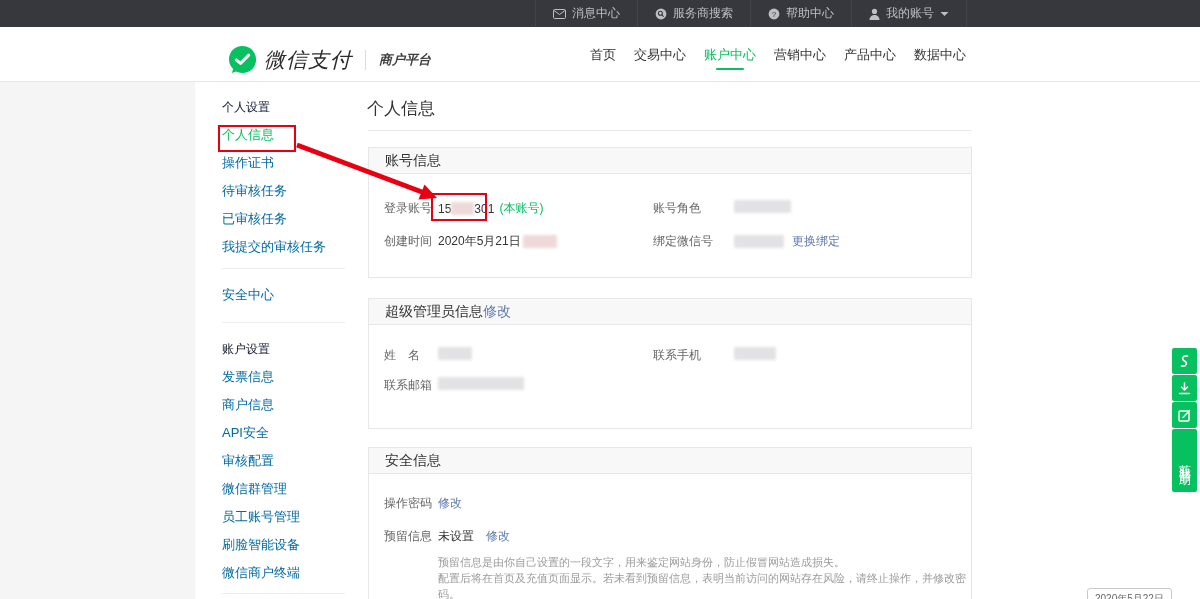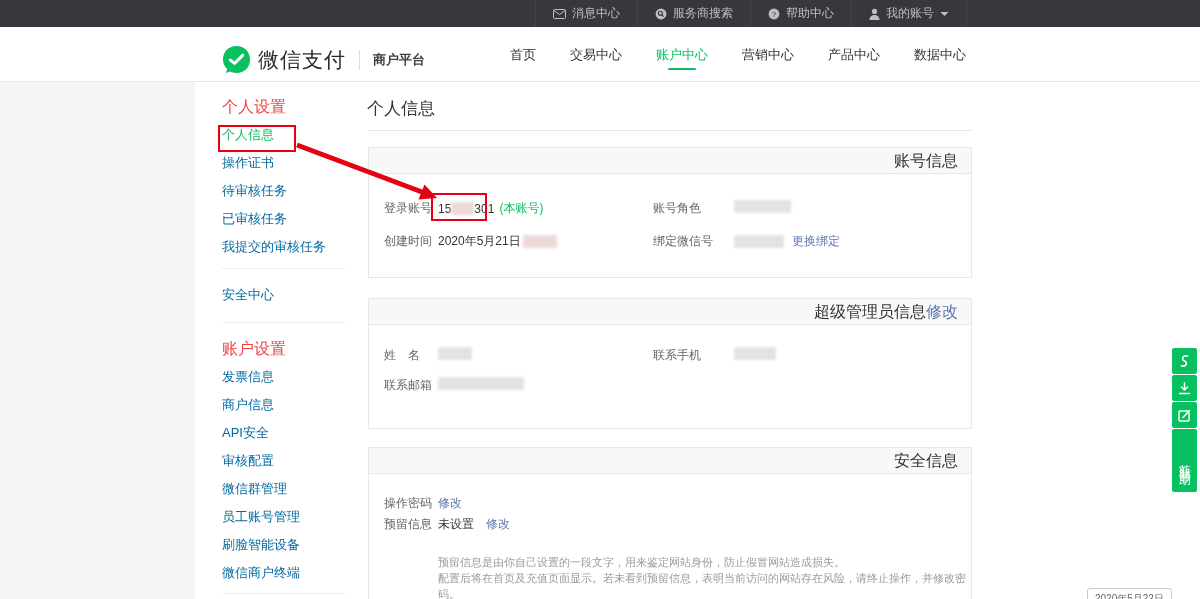--- a/index.html
+++ b/index.html
@@ -20,59 +20,59 @@
     display:flex; align-items:center; gap:6px; padding:0 17px;
     color:#bdbfc3; font-size:12px; border-left:1px solid #42444a; cursor:pointer;
   }
   .topbar-item:last-child { border-right:1px solid #42444a; }
   .topbar-item svg { display:block; }
   
   .header {
     position:absolute; left:0; top:27px; width:1200px; height:55px;
     background:#fff; border-bottom:1px solid #e7e7e7;
   }
-  .brand { position:absolute; left:222px; top:0; height:65px; display:flex; align-items:center; }
+  .brand { position:absolute; left:228px; top:0; height:65px; display:flex; align-items:center;font-style:italic; }
   .brand-logo { width:29px; height:29px; margin-right:7px; }
   .brand-name { font-size:21px; color:#2b2b2b; letter-spacing:1px; }
   .brand-sep { width:1px; height:20px; background:#dcdcdc; margin:0 13px; }
   .brand-portal { font-size:13px; color:#3f3f3f; font-weight:bold; }
-  .mainnav { position:absolute; right:225px; top:0; height:55px; display:flex;gap:16px; }
+  .mainnav { position:absolute; right:225px; top:0; height:55px; display:flex; }
   .mainnav-item {
     position:relative; display:flex; align-items:center; padding:0 9px;
     font-size:13px; color:#333; cursor:pointer;
   }
   .mainnav-item.active { color:#07c160; }
   .mainnav-item.active::after {
     content:""; position:absolute; left:50%; margin-left:-14px; bottom:12px;
     width:28px; height:2px; background:#07c160; border-radius:1px;
   }
   
   .content-band { position:absolute; left:195px; top:82px; width:1005px; height:517px; background:#fff; }
   
   .sidebar { position:absolute; left:195px; top:82px; width:150px; height:517px; background:#fff; padding-top:11px; }
-  .side-h { height:28px; line-height:28px; padding-left:27px; font-size:16px; color:#ef4444; }
+  .side-h { height:28px; line-height:28px; padding-left:27px; font-size:12px; color:#0f172a; }
   .side-item { height:28px; line-height:28px; padding-left:27px; font-size:13px; color:#0369a1; cursor:pointer; }
   .side-item.active { color:#07c160; }
   .side-div { height:1px; background:#ededee; margin-left:27px; }
   .sp7 { height:7px; } .sp12 { height:12px; } .sp13 { height:13px; } .sp6 { height:6px; }
   
   .main { position:absolute; left:345px; top:82px; width:655px; height:517px; }
   .page-title { position:absolute; left:22px; top:15px; font-size:17px; color:#333; }
   .title-div { position:absolute; left:23px; top:48px; width:604px; height:1px; background:#e9e9ea; }
   .section {
     position:absolute; left:23px; width:604px; background:#fff;
     border:1px solid #e7e7ea;
   }
   .sec1 { top:65px;  height:131px; }
   .sec2 { top:216px; height:131px; }
   .sec3 { top:365px; height:170px; }
   .sec-head {
     height:26px; line-height:25px; background:#f8f8f9; border-bottom:1px solid #e7e7ea;
-    padding:0 13px 0 16px; font-size:16px; color:#333;
-    display:flex; justify-content:flex-end; align-items:center;
+    padding:0 13px 0 16px; font-size:14px; color:#333;
+    display:flex; justify-content:flex-start; align-items:center;
   }
   .row { position:absolute; left:0; width:100%; height:30px; font-size:12px; }
   .c-l1 { position:absolute; left:15px;  top:8px; color:#666; }
   .c-v1 { position:absolute; left:69px;  top:8px; color:#333; display:flex; align-items:center; }
   .c-l2 { position:absolute; left:284px; top:8px; color:#666; }
   .c-v2 { position:absolute; left:365px; top:8px; color:#333; display:flex; align-items:center; }
   .blur {
     display:inline-block; height:13px; background:#e2e2e5; border-radius:1px;
     filter:blur(1.6px); vertical-align:middle;
   }
@@ -265,21 +265,21 @@
     <div class="section sec3">
       <div class="sec-head">
         <span>安全信息</span>
       </div>
       <div class="row" style="top:39px;font-family:Liberation Mono, monospace;">
         <span class="c-l1">操作密码</span>
         <span class="c-v1">
             <a class="blue-link">修改</a>
           </span>
       </div>
-      <div class="row" style="top:60px;">
+      <div class="row" style="top:72px;">
         <span class="c-l1">预留信息</span>
         <span class="c-v1">
           <span>未设置</span>
           <a class="blue-link" style="margin-left:12px;">修改</a>
         </span>
       </div>
       <div class="desc">
         <div>预留信息是由你自己设置的一段文字，用来鉴定网站身份，防止假冒网站造成损失。</div>
         <div>配置后将在首页及充值页面显示。若未看到预留信息，表明当前访问的网站存在风险，请终止操作，并修改密码。</div>
 

